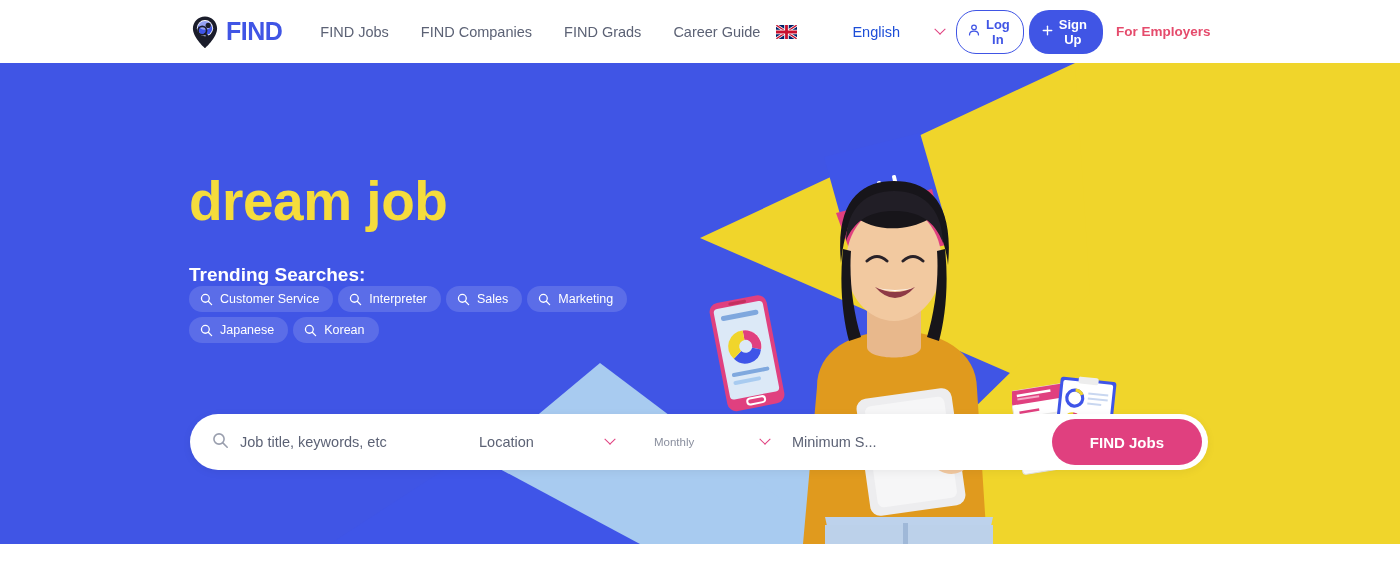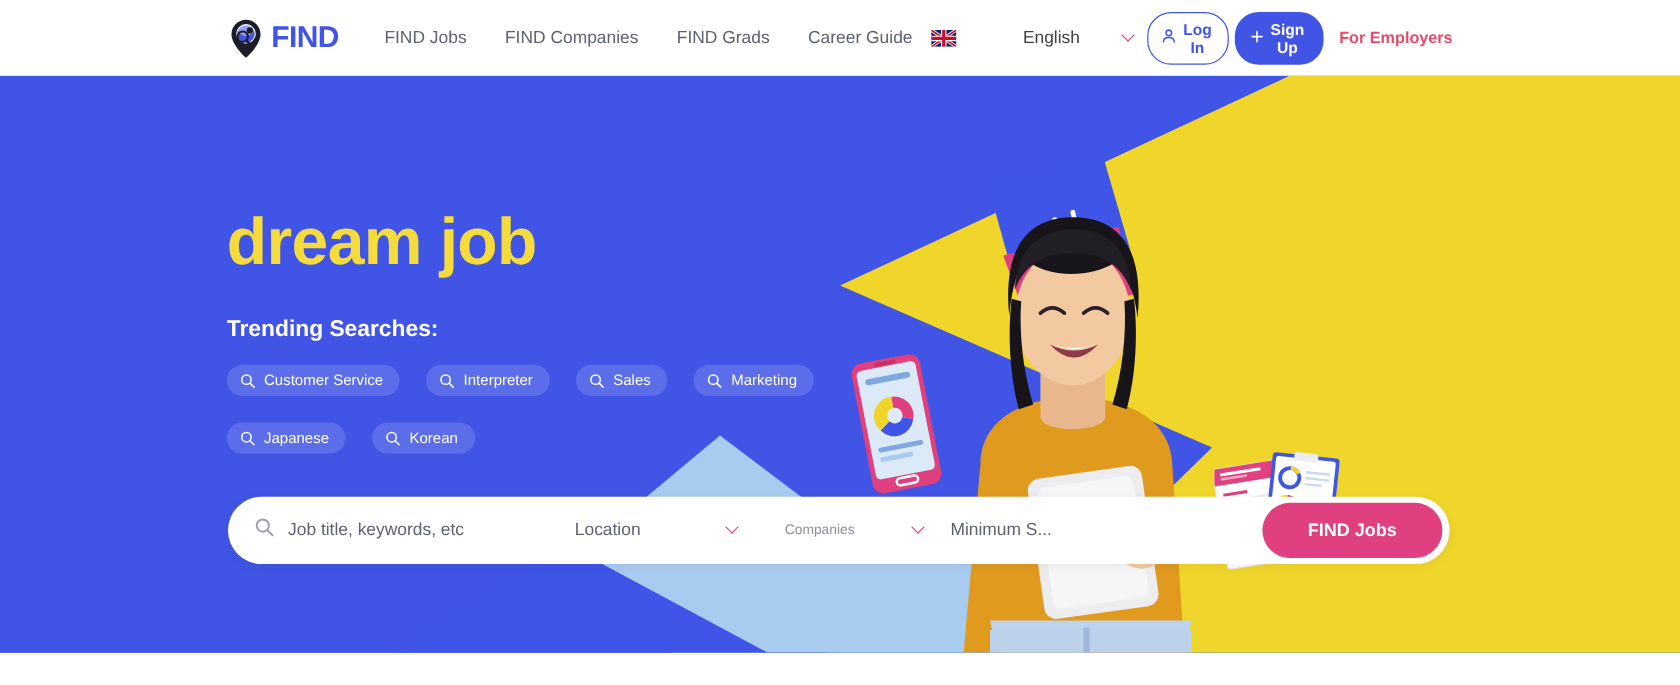--- a/index.html
+++ b/index.html
@@ -46,21 +46,21 @@
     margin-right: 196px;
     display: flex;
     align-items: center;
   }
   .lang-select {
     display: flex; align-items: center; gap: 7px;
     cursor: pointer;
     padding-right: 4px;
   }
   .flag-uk { width: 21px; height: 14px; display: block; border-radius: 1px; }
-  .lang-label { font-size: 14.5px; color: #404040; margin-left: 48px; }
+  .lang-label { font-size: 14.5px; color: #1d4ed8; margin-left: 48px; }
   .chev {
     display: inline-block;
     width: 8px; height: 8px;
     border-right: 1.6px solid #E0407F;
     border-bottom: 1.6px solid #E0407F;
     transform: rotate(45deg) translate(-2px,-2px);
   }
   .chev-gap { width: 22px; }
 
   .btn-login {
@@ -121,24 +121,23 @@
   }
   .headline .accent { color: #F5DC3C; }
 
   .trending-title {
     margin-top: 32px;
     font-size: 19px;
     font-weight: bold;
     color: #ffffff;
   }
   .chips {
-    margin-top: 18px;
     display: flex;
     flex-wrap: wrap;
-    gap: 22px;
+    gap: 5px;
     max-width: 540px;
   }
   .chip {
     display: flex; align-items: center; gap: 7px;
     background: rgba(255,255,255,0.14);
     color: #ffffff;
     border-radius: 17px;
     padding: 6px 14px 6px 11px;
     font-size: 12.5px;
     cursor: pointer;
@@ -476,21 +475,21 @@
 
     <div class="field f-location">
       <span class="field-plain">Location</span>
       <span class="caret">
           <span class="chev"></span>
         </span>
     </div>
 
 
     <div class="field f-currency">
-      <span class="field-label">Companies</span>
+      <span class="field-label">Monthly</span>
       <span class="caret">
           <span class="chev"></span>
         </span>
     </div>
 
     <div class="field f-minsalary">
       <span class="field-plain">Minimum S...</span>
     </div>
 
     <button class="btn-findjobs">FIND Jobs</button>

